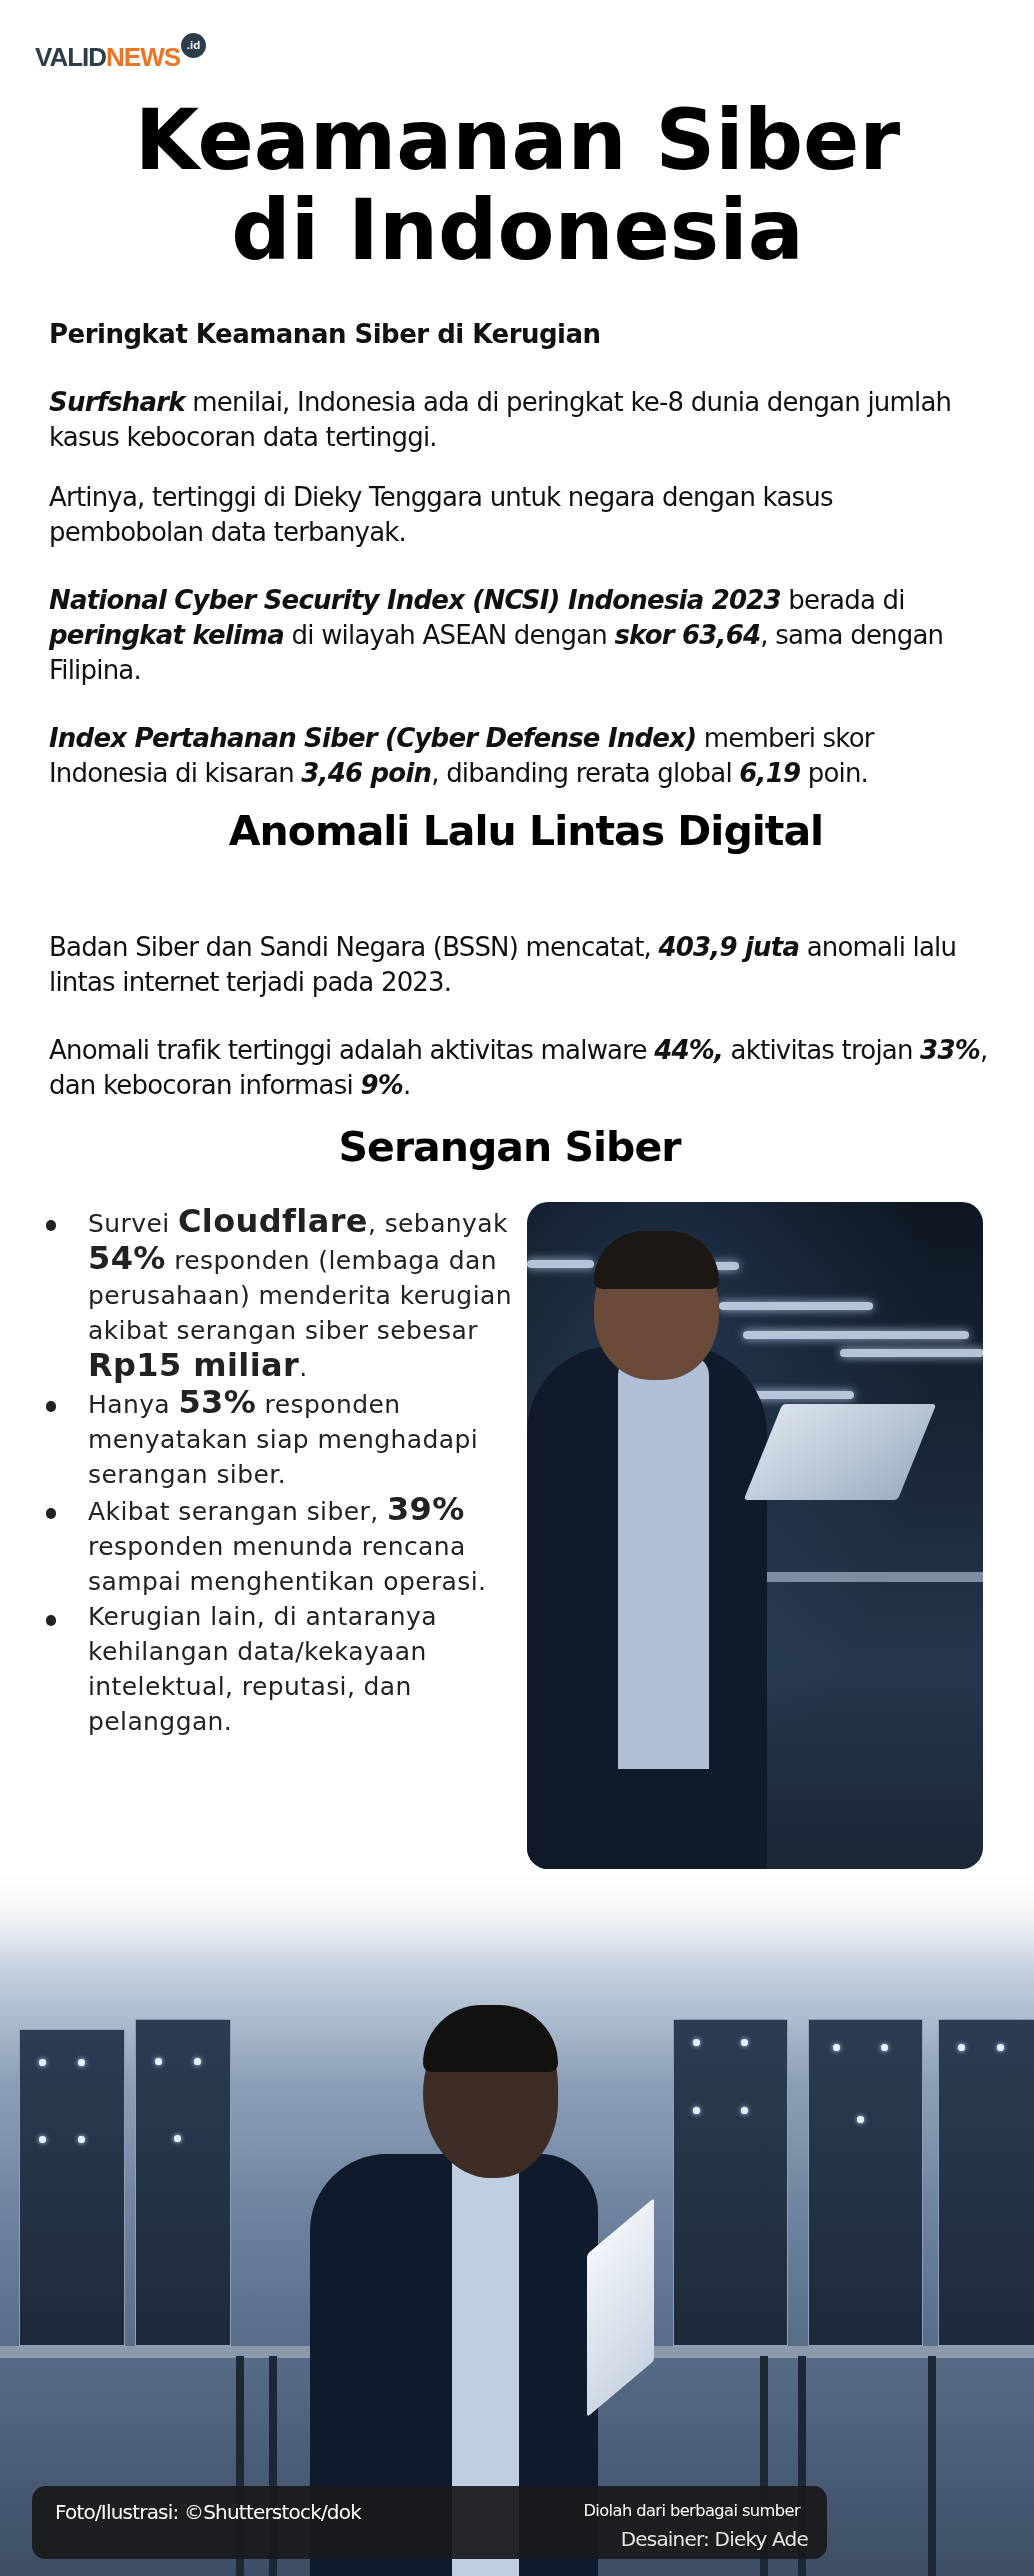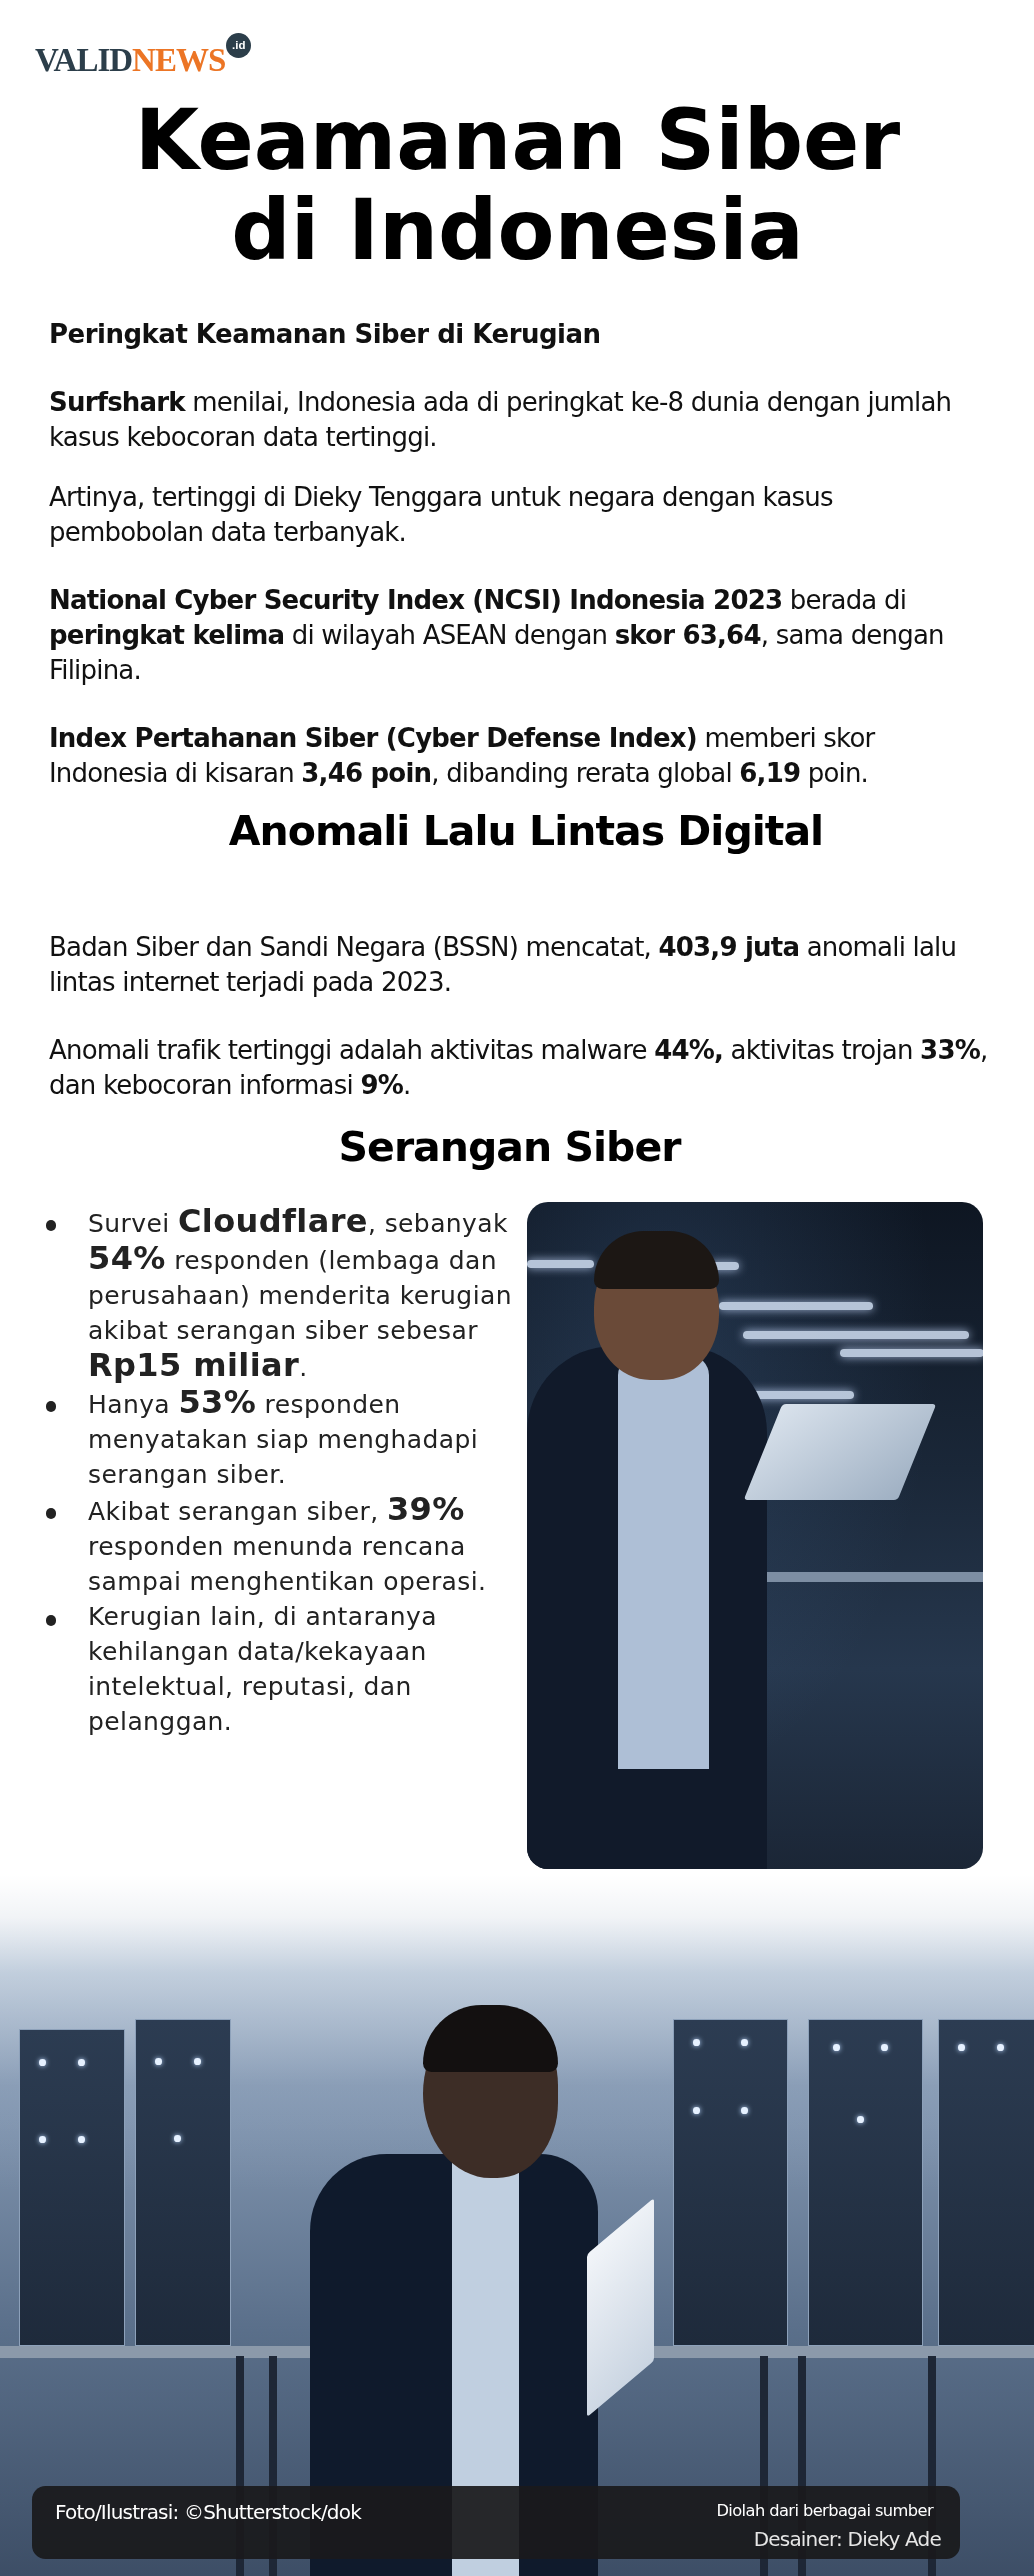--- a/index.html
+++ b/index.html
@@ -11,22 +11,22 @@
       font-family: "Liberation Sans", "DejaVu Sans", sans-serif;
       color: #111111;
     }
 
     
     .logo {
       position: absolute; left: 35px; top: 33px;
       display: flex; align-items: flex-start;
     }
     .logo-text {
-      font-family: Liberation Serif, serif;
-      font-weight: 900; font-size: 33px; letter-spacing: -1px;
+      font-family: Liberation Sans, sans-serif;
+      font-weight: 900; font-size: 26px; letter-spacing: -1px;
       line-height: 1; padding-top: 10.6px;
     }
     .logo-valid { color: #2c3e4a; }
     .logo-news { color: #ec7525; }
     .logo-id {
       width: 25px; height: 25px; border-radius: 50%;
       background: #2c3e4a; color: #ffffff;
       font-size: 11.5px; font-weight: bold; line-height: 25px; text-align: center;
       margin-left: 1px; margin-top: 0px;
     }
@@ -43,21 +43,21 @@
     
     .section { position: absolute; left: 49px; width: 942px; }
     .sec-sub {
       font-size: 26px; font-weight: bold; line-height: 35px; color: #111;
       font-family: "DejaVu Sans", sans-serif; letter-spacing: -0.5px;
     }
     .para {
       font-size: 26px; line-height: 35px; color: #111;
       font-family: "DejaVu Sans", sans-serif; letter-spacing: -0.8px; margin-top: 32px;
     }
-    .para b { font-weight: bold; }
+    .para b { font-weight: bold; font-style: italic; }
 
     .section-heading {
       position: absolute; left: 0; width: 1019px; text-align: center;
       font-family: "DejaVu Sans", sans-serif; font-weight: bold;
       font-size: 41px; letter-spacing: -1px; color: #000;
     }
 
     
     .attack-list {
       position: absolute; left: 42px; top: 1204px; width: 471px;
@@ -154,21 +154,21 @@
       background: #131010; border-radius: 67px 67px 9.6px 9.6px;
     }
     .laptop-b {
       position: absolute; left: 587px; top: 351px; width: 67px; height: 163px;
       background: linear-gradient(160deg, #f2f5f9, #c9d4e1);
       transform: skewY(-40deg); border-radius: 2.9px;
     }
 
     
     .footer-bar {
-      position: absolute; left: 32px; top: 2486px; width: 928px; height: 73px;
+      position: absolute; left: 32px; top: 2486px; width: 795px; height: 73px;
       background: rgba(26,26,28,0.93); border-radius: 13.5px;
     }
     .footer-photo {
       position: absolute; left: 23px; top: 13.5px;
       font-family: "DejaVu Sans", sans-serif; font-size: 20px; color: #ffffff;
       letter-spacing: -0.8px;
     }
     .footer-source {
       position: absolute; right: 27px; top: 15.4px;
       font-family: "DejaVu Sans", sans-serif; font-size: 16.3px; color: #ffffff;

